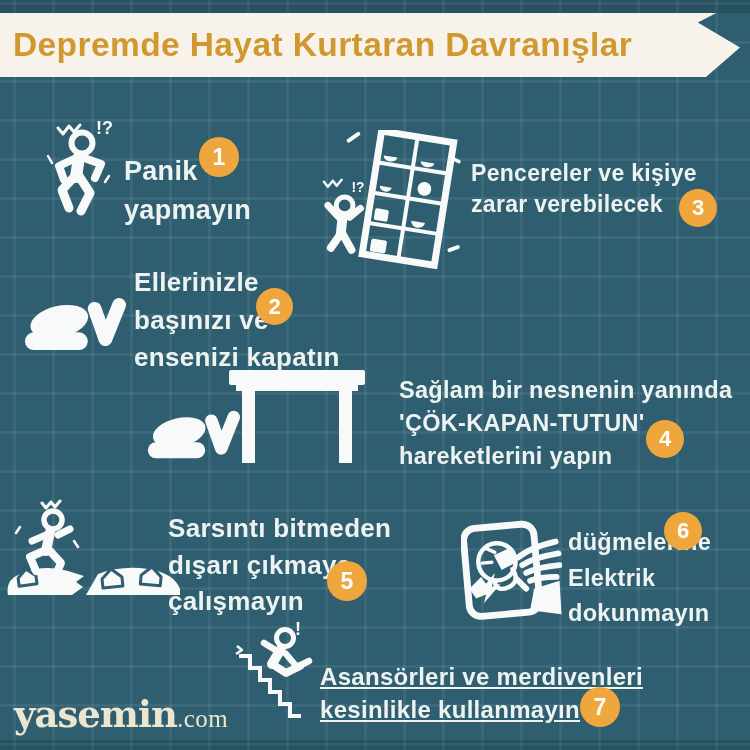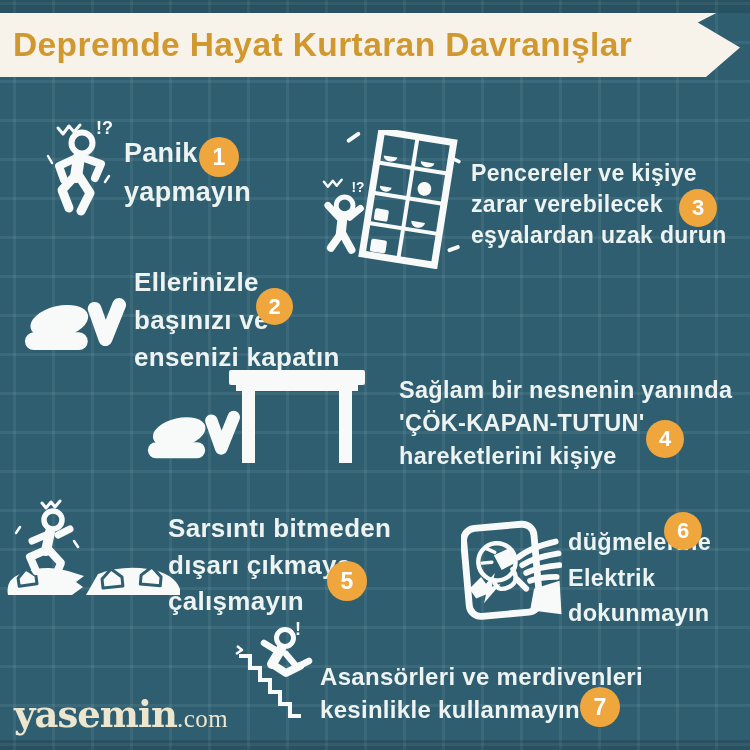--- a/index.html
+++ b/index.html
@@ -37,27 +37,27 @@
   #icon2{left:24px;top:295px;width:102px;height:59px;}
   #icon3{left:316px;top:130px;width:148px;height:139px;}
   #icon4p{left:147px;top:408px;width:93px;height:54px;}
   #icon4t{left:229px;top:370px;width:136px;height:93px;}
   #icon5{left:6px;top:497px;width:176px;height:102px;}
   #icon6{left:461px;top:520px;width:101px;height:102px;}
   #icon7{left:235px;top:622px;width:82px;height:102px;}
 
   
   .itext{position:absolute;color:var(--body-text,#EDF3F1);font-weight:600;letter-spacing:0.3px;}
-  #t1{left:124px;top:134px;font-size:27px;line-height:39px;}
+  #t1{left:124px;top:152px;font-size:27px;line-height:39px;}
   #t2{left:134px;top:264px;font-size:26px;line-height:37.5px;}
   #t3{left:471px;top:158px;font-size:23px;line-height:31px;}
   #t4{left:399px;top:374px;font-size:23.5px;line-height:33px;}
   #t5{left:168px;top:510px;font-size:26px;line-height:36.5px;}
   #t6{left:568px;top:525px;font-size:23.5px;line-height:35.5px;}
-  #t7{left:320px;top:661px;font-size:24px;line-height:32.5px;}
+  #t7{left:320px;top:661px;font-size:24px;line-height:32.5px;text-decoration:underline;}
 
   
   .badge{
     position:absolute;width:40px;height:40px;border-radius:50%;
     background:var(--badge-bg,#EFA63D);color:var(--badge-text,#FFFFFF);
     display:flex;align-items:center;justify-content:center;
     font-size:23px;font-weight:bold;
   }
   #badge1{left:199px;top:137px;}
   #badge2{left:256px;top:288px;width:37px;height:37px;font-size:22px;}
@@ -159,21 +159,20 @@
         <path d="M34 88 L45 79" stroke-width="7"></path>
         <path d="M25 105 L15 119" stroke-width="8"></path>
         <path d="M27 105 L36 121" stroke-width="8"></path>
       </g>
       <text x="36" y="62" font-size="14" font-weight="bold" fill="currentColor">!?</text>
     </svg>
   </div>
   <div class="itext" id="t3">
     <div>Pencereler ve kişiye</div>
     <div>zarar verebilecek</div>
-    <div>eşyalardan uzak durun</div>
   </div>
   <div class="badge" id="badge3">3</div>
 
   <div class="icon" id="icon4p">
     <svg viewBox="0 0 104 60">
       <ellipse cx="36" cy="27" rx="30" ry="16" transform="rotate(-13 36 27)" fill="currentColor"></ellipse>
       <rect x="1" y="38" width="64" height="18" rx="9" fill="currentColor"></rect>
       <path d="M72 14 L83 45 L97 10" stroke="currentColor" stroke-width="14" fill="none" stroke-linecap="round" stroke-linejoin="round"></path>
     </svg>
   </div>
@@ -181,21 +180,21 @@
     <svg viewBox="0 0 136 93" fill="currentColor">
       <rect x="0" y="0" width="136" height="15" rx="2"></rect>
       <rect x="7" y="15" width="122" height="6"></rect>
       <rect x="13" y="20" width="13" height="73"></rect>
       <rect x="110" y="20" width="13" height="73"></rect>
     </svg>
   </div>
   <div class="itext" id="t4">
     <div>Sağlam bir nesnenin yanında</div>
     <div>'ÇÖK-KAPAN-TUTUN'</div>
-    <div>hareketlerini kişiye</div>
+    <div>hareketlerini yapın</div>
   </div>
   <div class="badge" id="badge4">4</div>
 
   <div class="icon" id="icon5">
     <svg viewBox="0 0 176 102">
       <g fill="currentColor">
         <path d="M2 98 Q-1 83 14 77 Q38 67 62 74 L78 79 L70 85 L77 90 L66 98 Z"></path>
         <path d="M80 98 L92 77 Q116 68 142 72 Q168 76 174 92 L174 98 Z"></path>
       </g>
       <g fill="currentColor" style="stroke:var(--background,#2E5E70)" stroke-width="3" stroke-linejoin="round">

